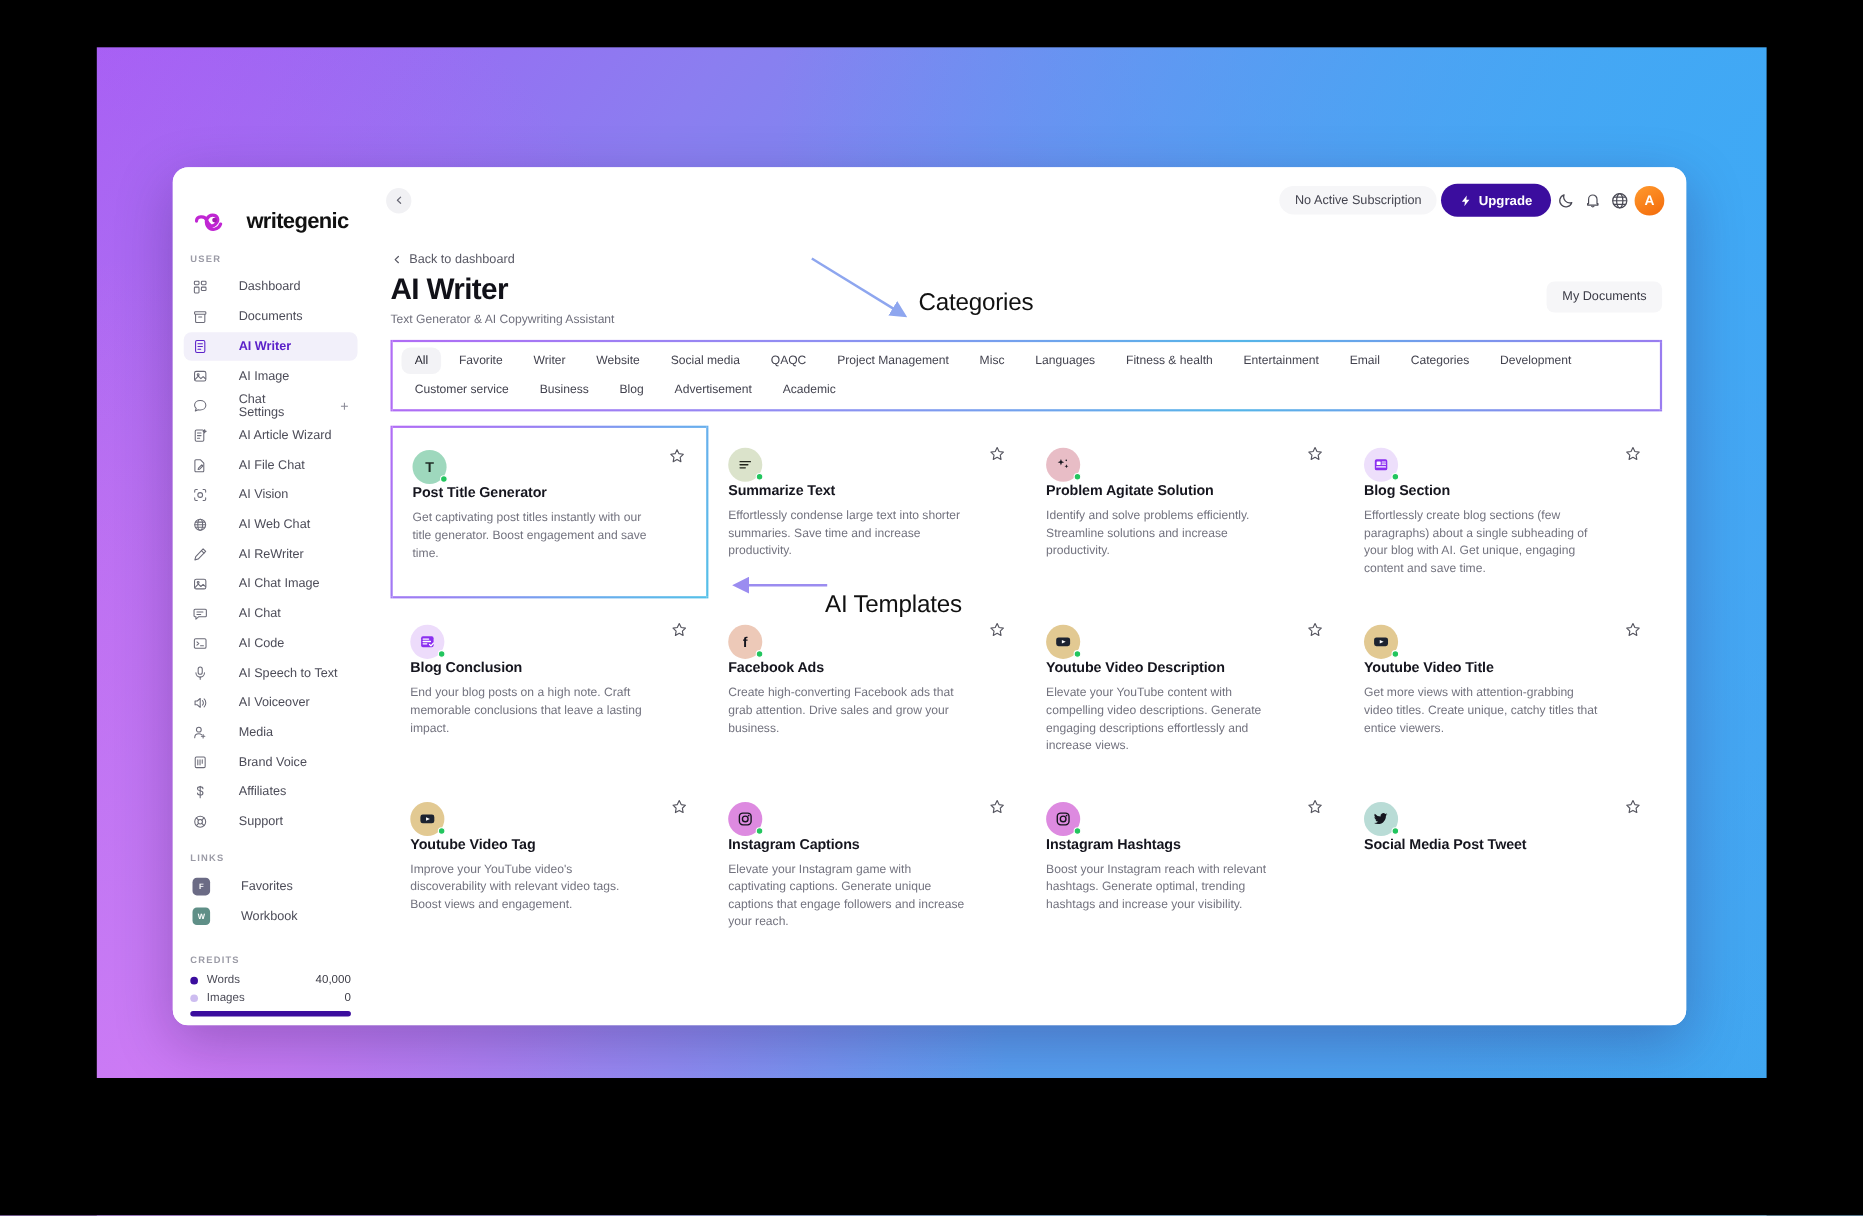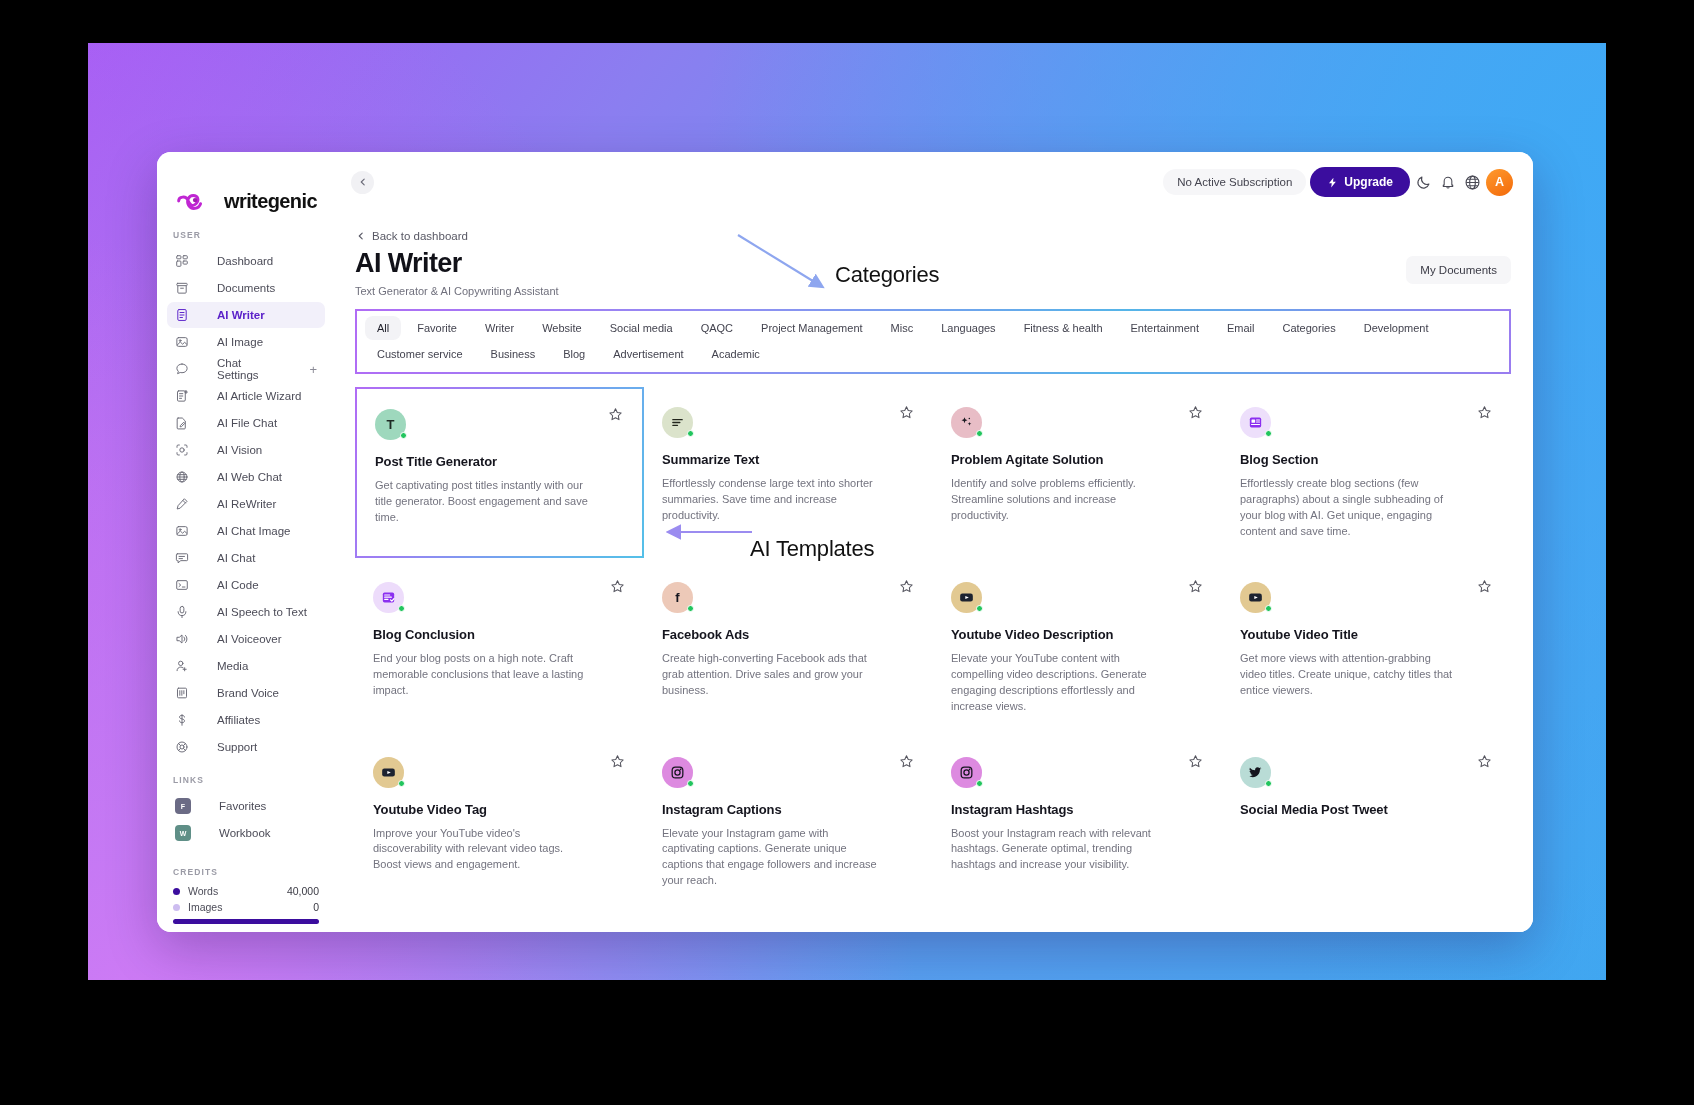--- a/index.html
+++ b/index.html
@@ -188,21 +188,21 @@
     width:31px; height:31px; border-radius:50%;
     display:flex; align-items:center; justify-content:center;
     font-size: 13px; font-weight:700;
   }
   .status-dot {
     position:absolute; right:-1px; bottom:1px;
     width:7px; height:7px; border-radius:50%;
     background:#22c55e; border:1.5px solid #fff;
   }
   .card-title {
-    margin-top: 14px; font-size: 13px; font-weight:700; color:#15151e;
+    font-size: 13px; font-weight:700; color:#15151e;
     letter-spacing:-.1px;
   }
   .card-desc {
     margin-top: 9px; font-size: 11px; line-height: 1.45; color:#73737f;
     max-width: 215px;
   }
   .star-btn {
     position:absolute; top:14px; right:16px;
     width:22px; height:22px; color:#55555f;
     display:flex; align-items:center; justify-content:center;

